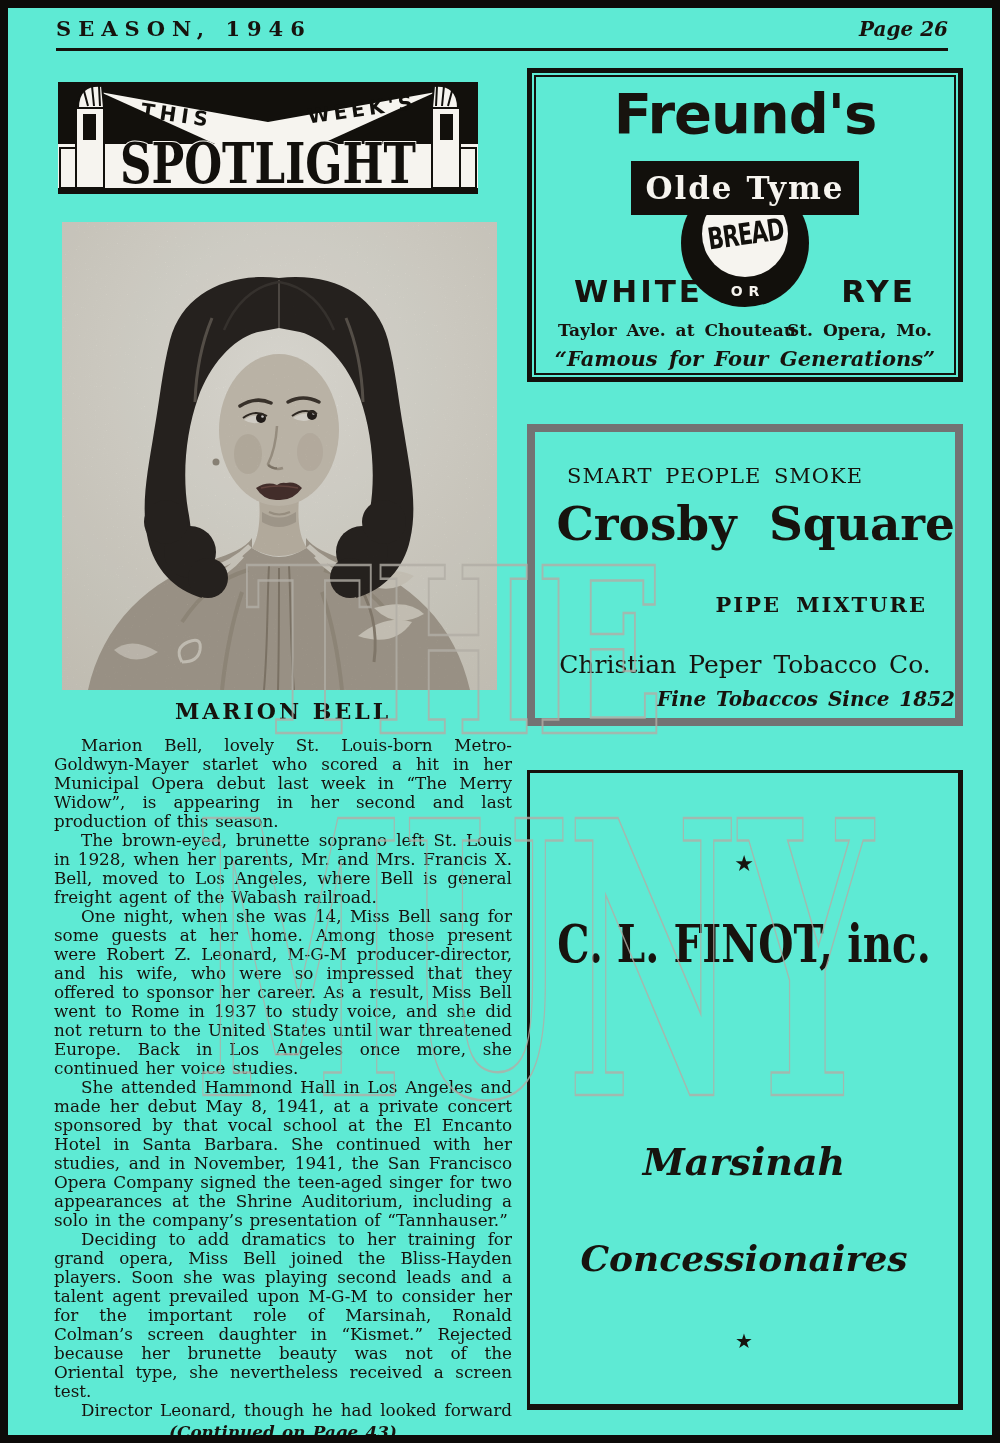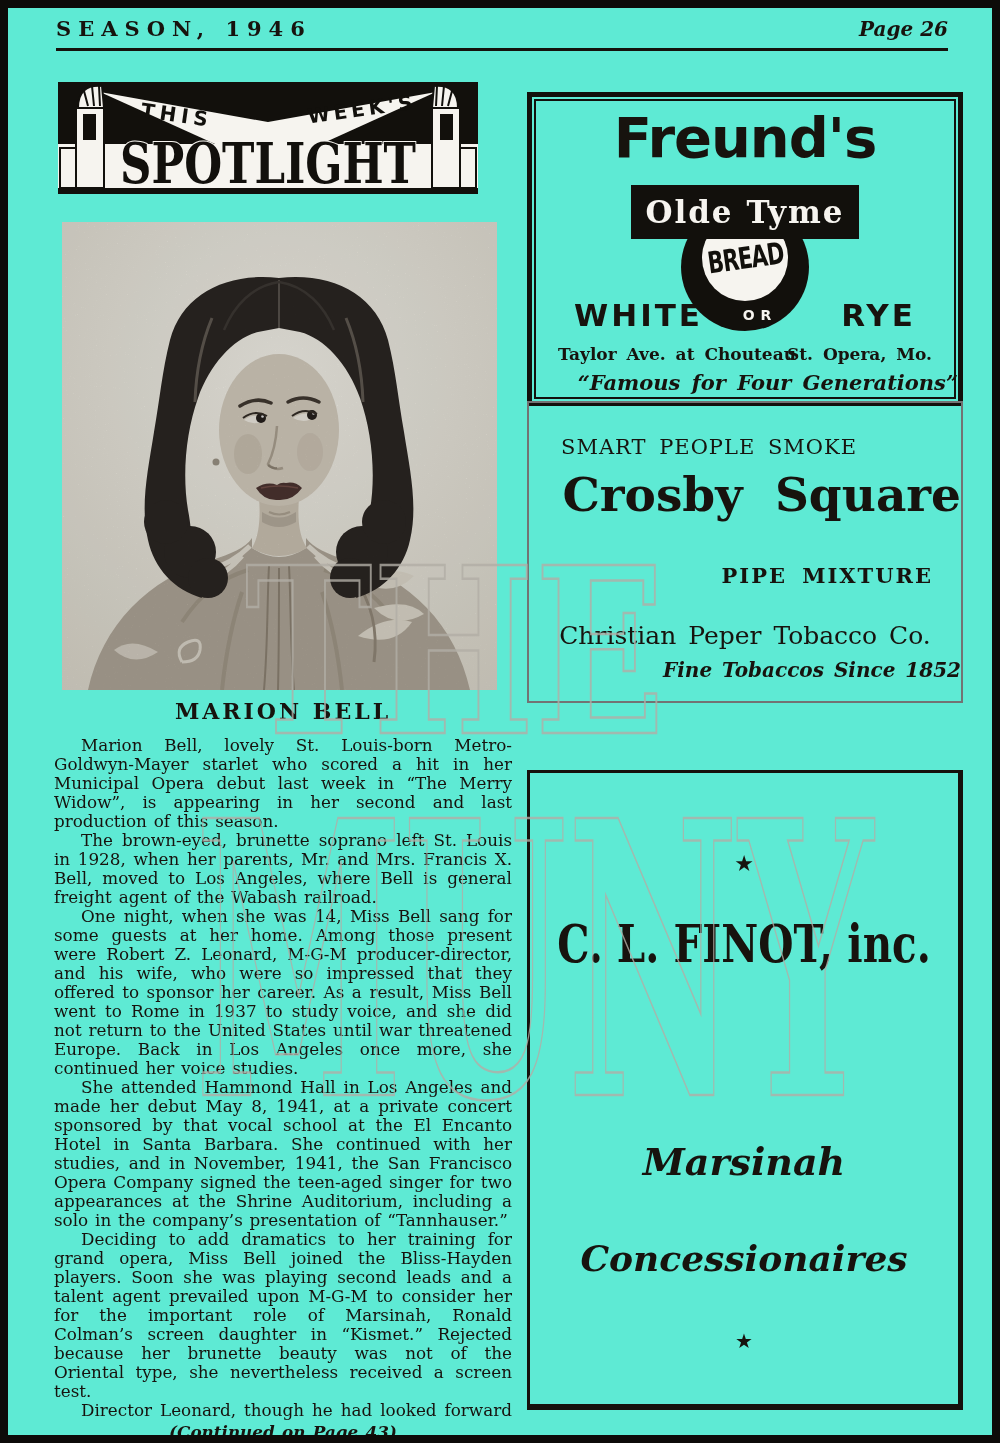--- a/index.html
+++ b/index.html
@@ -28,48 +28,48 @@
              text-indent:27px;word-spacing:1.5px;}
   #article p.lastline{text-align-last:justify;}
   #continued{text-align:center !important;text-align-last:center !important;
              font-size:19px;font-weight:bold;font-style:italic;margin-top:3px !important;
              text-indent:0 !important;}
 
   
   .ad{position:absolute;left:519px;box-sizing:border-box;}
 
   
-  #ad-freunds{top:84px;width:436px;height:314px;border:5px solid #12100c;}
+  #ad-freunds{top:60px;width:436px;height:314px;border:5px solid #12100c;}
   #freunds-liner{position:absolute;inset:2px;border:2px solid #12100c;pointer-events:none;}
   .f-brand{position:absolute;top:8px;width:100%;text-align:center;
            font-family:"DejaVu Sans",sans-serif;font-weight:bold;font-size:56px;
            letter-spacing:-1px;}
   .f-olde{position:absolute;top:88px;left:50%;transform:translateX(-50%);
           width:228px;height:54px;background:#12100c;color:#f6f4ef;text-align:center;
           line-height:54px;font-size:31px;font-weight:bold;letter-spacing:2px;z-index:2;}
   .f-circle{position:absolute;top:106px;left:50%;transform:translateX(-50%);
             width:128px;height:128px;background:#12100c;border-radius:50%;z-index:1;}
   .f-bread{position:absolute;top:12px;left:50%;transform:translateX(-50%);
            width:86px;height:86px;background:#f6f4ef;border-radius:50%;
            display:flex;align-items:center;justify-content:center;}
   .f-bread span{font-family:"DejaVu Sans",sans-serif;font-weight:bold;font-size:23px;
                 transform:rotate(-8deg) scale(0.92,1.3);letter-spacing:-1px;color:#12100c;}
   .f-or{position:absolute;bottom:8px;width:100%;text-align:center;color:#f6f4ef;
         font-family:"DejaVu Sans",sans-serif;font-weight:bold;font-size:14px;
-        letter-spacing:6px;text-indent:6px;padding-left:12px;}
+        letter-spacing:6px;text-indent:6px;}
   .f-side{position:absolute;top:200px;font-family:"DejaVu Sans",sans-serif;
           font-weight:bold;font-size:31px;letter-spacing:3px;}
   .f-white{left:42px;} .f-rye{right:42px;}
   .f-addr{position:absolute;top:247px;font-size:17px;font-weight:bold;word-spacing:4px;}
   .f-addr-l{left:26px;} .f-addr-r{right:26px;}
-  .f-slogan{position:absolute;top:273px;width:100%;text-align:right;font-size:21px;
+  .f-slogan{position:absolute;top:273px;width:100%;text-align:center;font-size:21px;
             font-weight:bold;font-style:italic;word-spacing:4px;}
 
   
-  #ad-crosby{top:393px;width:436px;height:302px;border:2px solid #737373;text-decoration:underline;}
+  #ad-crosby{top:416px;width:436px;height:302px;border:8px solid #737373;text-decoration:underline;}
   .c-kicker{position:absolute;top:32px;left:32px;font-size:21px;letter-spacing:1px;
             word-spacing:5px;}
   .c-brand{position:absolute;top:64px;width:100%;text-align:right;font-size:47px;
            font-weight:bold;word-spacing:16px;}
   .c-product{position:absolute;top:160px;right:28px;font-size:21px;font-weight:bold;
              letter-spacing:2px;word-spacing:6px;}
   .c-company{position:absolute;top:218px;width:100%;text-align:center;font-size:25px;
              word-spacing:4px;}
   .c-tagline{position:absolute;top:255px;width:100%;text-align:right;font-size:20px;
              font-weight:bold;font-style:italic;word-spacing:3px;}

